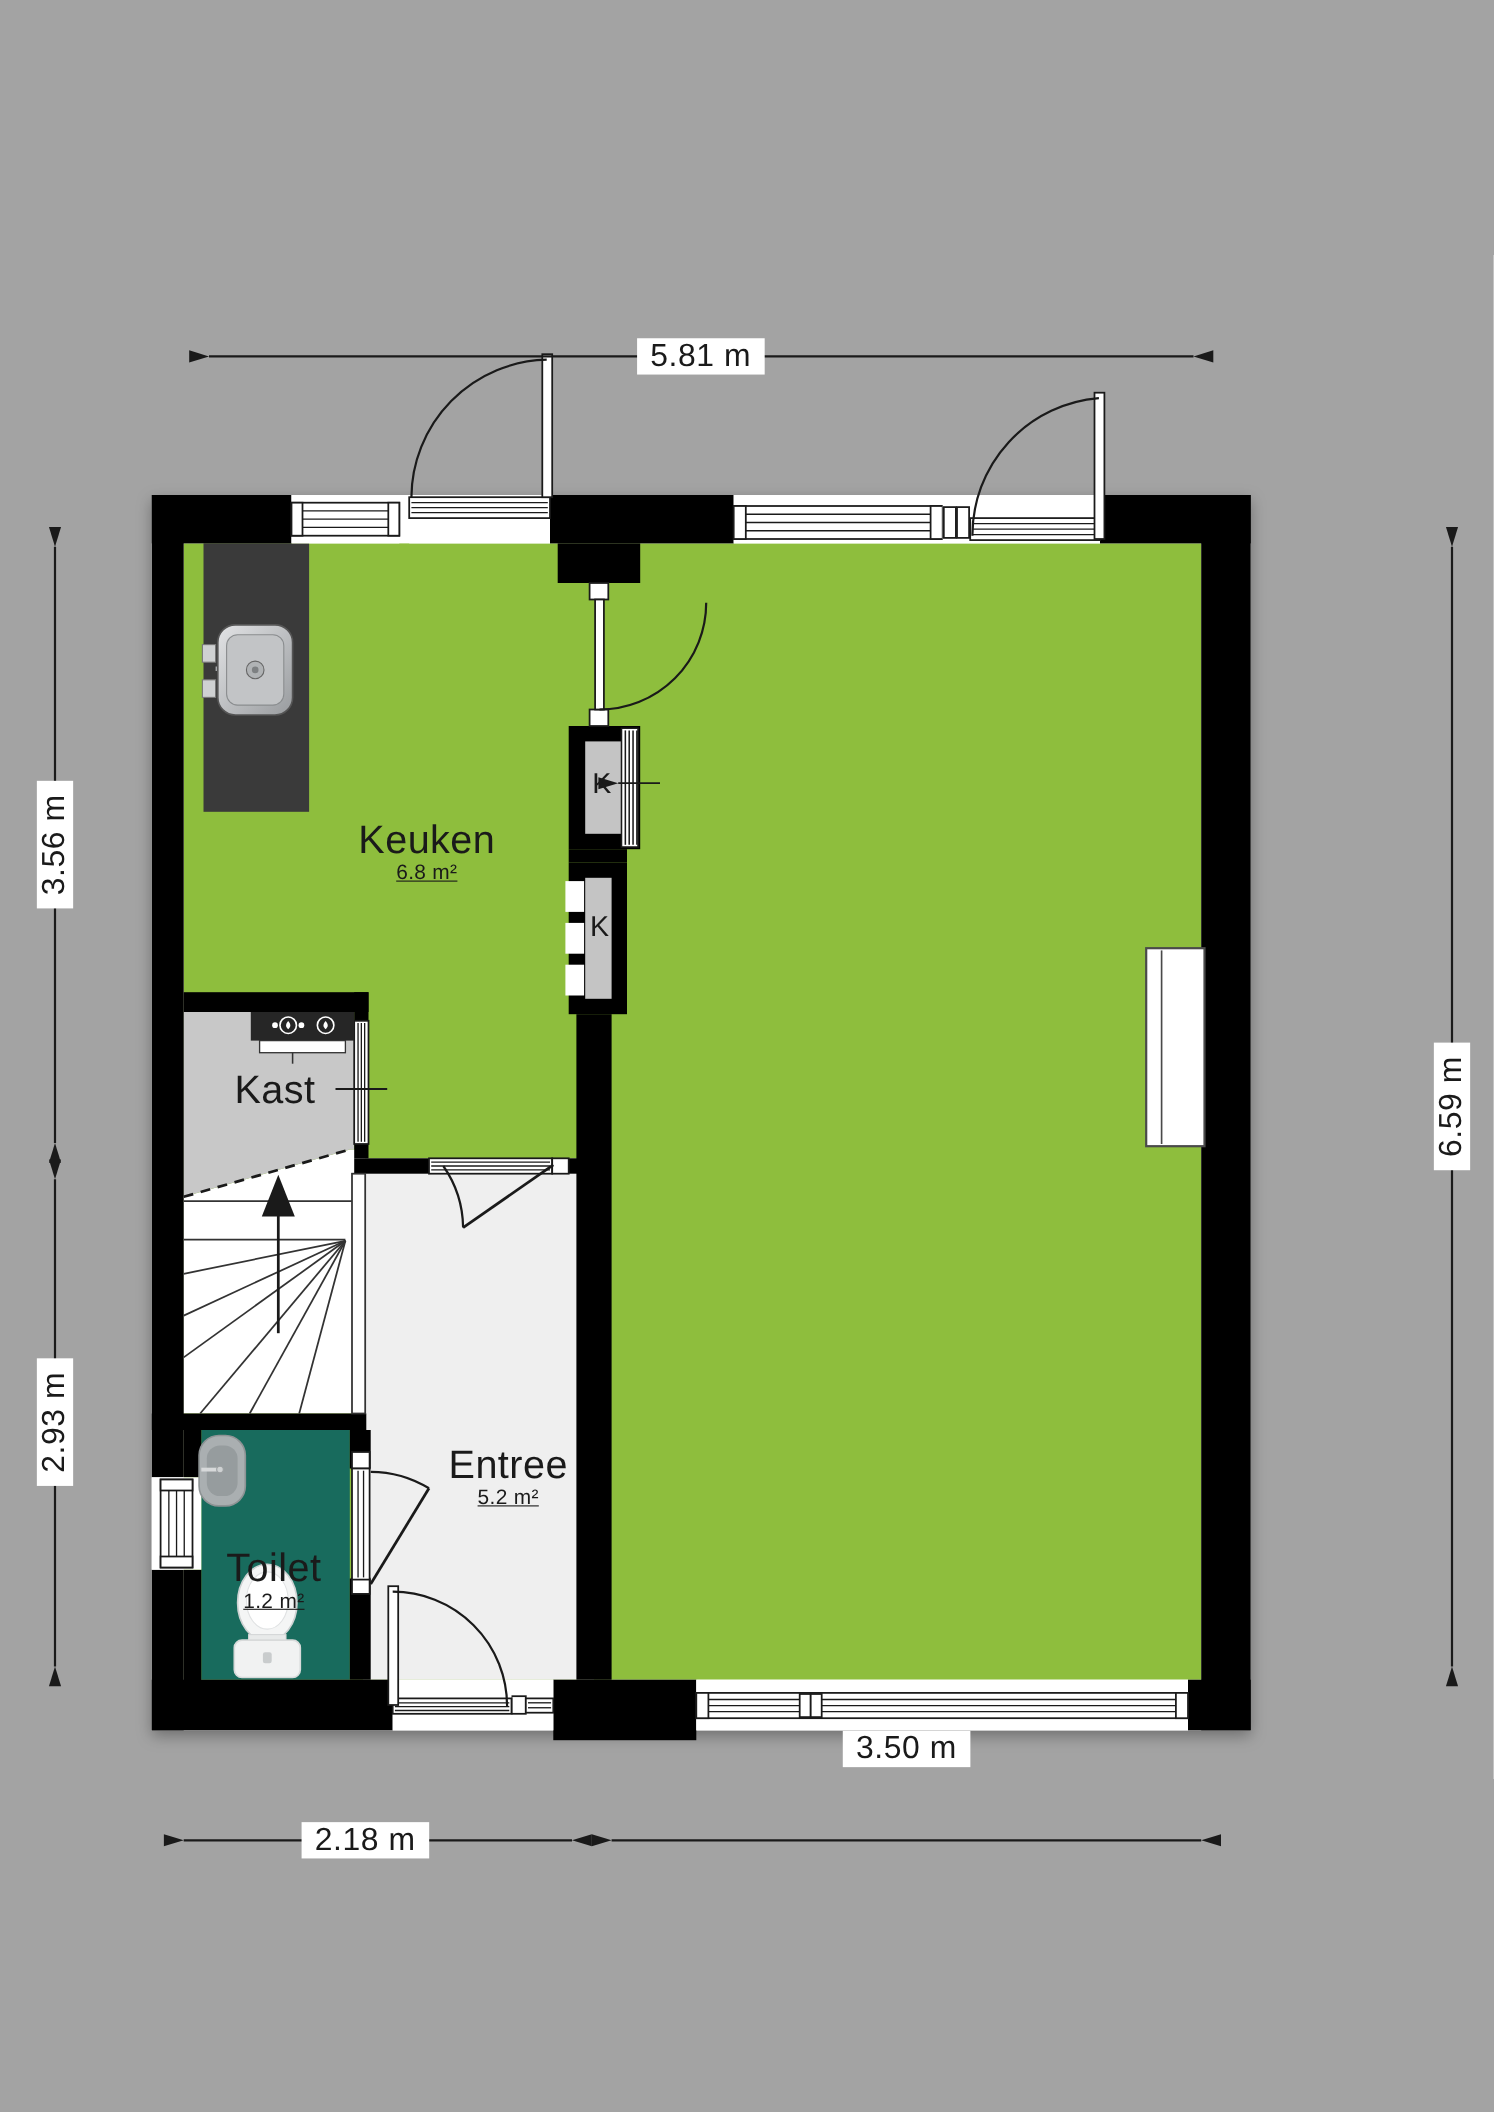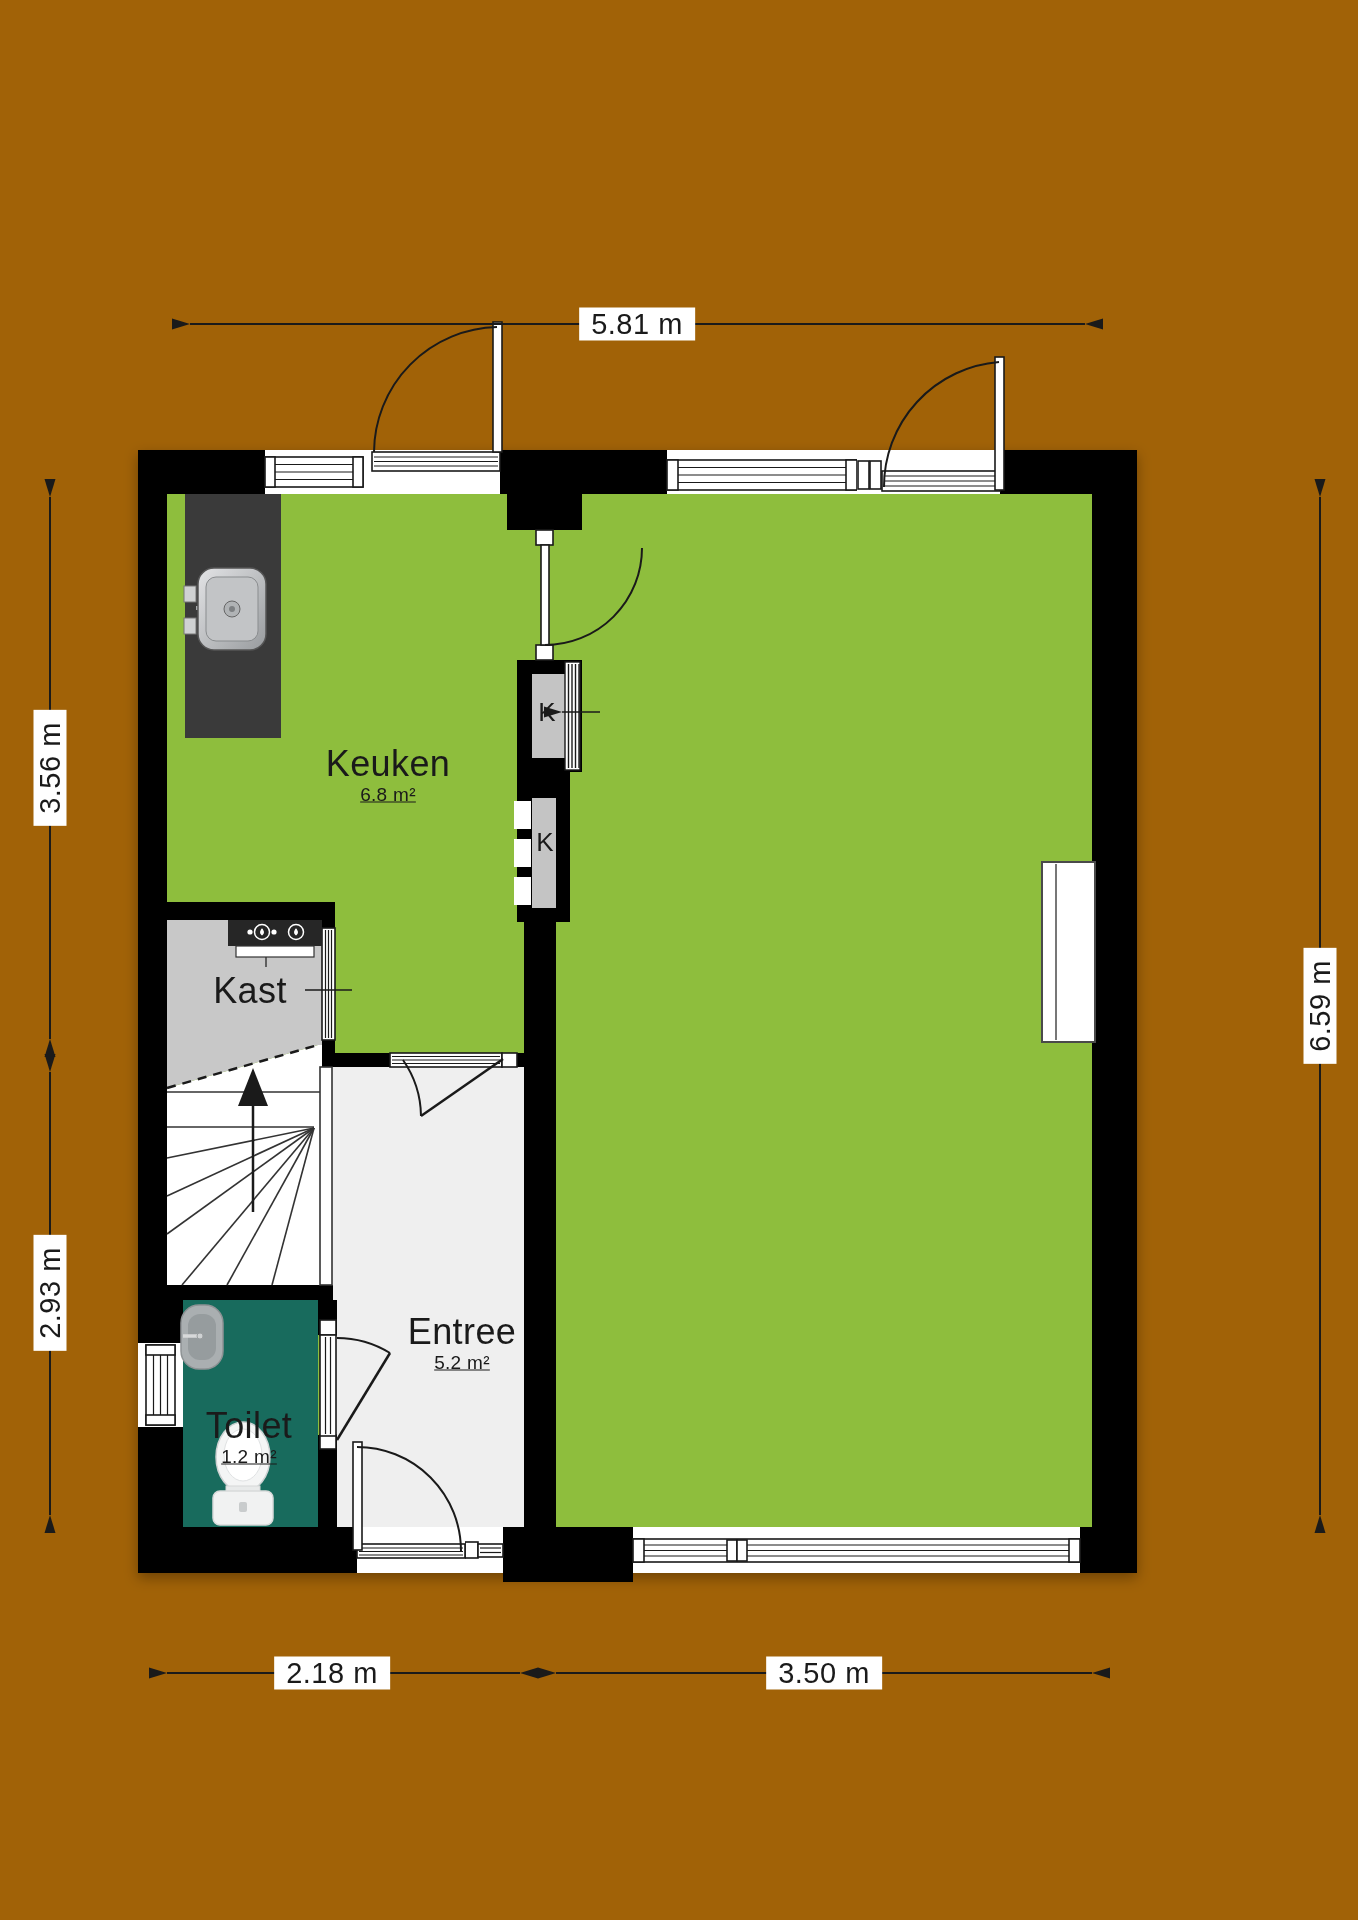--- a/index.html
+++ b/index.html
@@ -1,20 +1,20 @@
 <!DOCTYPE html>
 <html style="--c-room: #8ebe3d; --c-toilet: #186b5d; --c-kast: #c8c8c8; --c-entree: #efefef; --c-wall: #000000; --c-counter: #3a3a3a;"><head>
 <meta charset="utf-8">
 <style>
   :root{
     --c-room:#8ebe3d; --c-toilet:#186b5d; --c-kast:#c8c8c8; --c-entree:#efefef;
     --c-wall:#000000; --c-counter:#3a3a3a; --c-line:#1a1a1a;
   }
   html,body{margin:0;padding:0;background:#fff;}
-  .stage{position:relative;width:1358px;height:1920px;margin:0 auto;background:#a16207;overflow:hidden;
+  .stage{position:relative;width:1358px;height:1920px;margin:0 auto;background:#a3a3a3;overflow:hidden;
          font-family:"Liberation Sans", sans-serif;color:#1a1a1a;}
   .stage svg{position:absolute;left:0;top:0;}
   .lbl{position:absolute;transform:translate(-50%,-50%);text-align:center;white-space:nowrap;color:#1a1a1a;}
   .lbl.vert{transform:translate(-50%,-50%) rotate(-90deg);}
   .dim{font-size:29px;background:#fff;padding:0 12px;letter-spacing:.5px;}
   .room-name{font-size:36px;line-height:33px;letter-spacing:.4px;}
   .room-sub{font-size:19px;line-height:30px;letter-spacing:.3px;text-decoration:underline;}
   .k-lbl{font-size:26px;}
 </style>
 </head>
@@ -275,21 +275,21 @@
     <line x1="167" y1="1673" x2="520" y2="1673" marker-start="url(#ahS)" marker-end="url(#ahE)"></line>
     <line x1="556" y1="1673" x2="1092" y2="1673" marker-start="url(#ahS)" marker-end="url(#ahE)"></line>
   </g>
 </svg>
 
 <div class="lbl dim" style="left:637px;top:324px;">5.81 m</div>
 <div class="lbl dim vert" style="left:50px;top:768px;">3.56 m</div>
 <div class="lbl dim vert" style="left:50px;top:1293px;">2.93 m</div>
 <div class="lbl dim vert" style="left:1320px;top:1006px;">6.59 m</div>
 <div class="lbl dim" style="left:332px;top:1673px;">2.18 m</div>
-<div class="lbl dim" style="left:824px;top:1673px;">3.50 m</div>
+<div class="lbl dim" style="left:824px;top:1590px;">3.50 m</div>
 
 <div class="lbl" style="left:388px;top:778px;">
   <div class="room-name">Keuken</div>
   <div class="room-sub">6.8 m²</div>
 </div>
 
 
 <div class="lbl room-name" style="left:250px;top:990px;">Kast</div>
 <div class="lbl k-lbl" style="left:547px;top:712px;">K</div>
 <div class="lbl k-lbl" style="left:545px;top:842px;">K</div>

